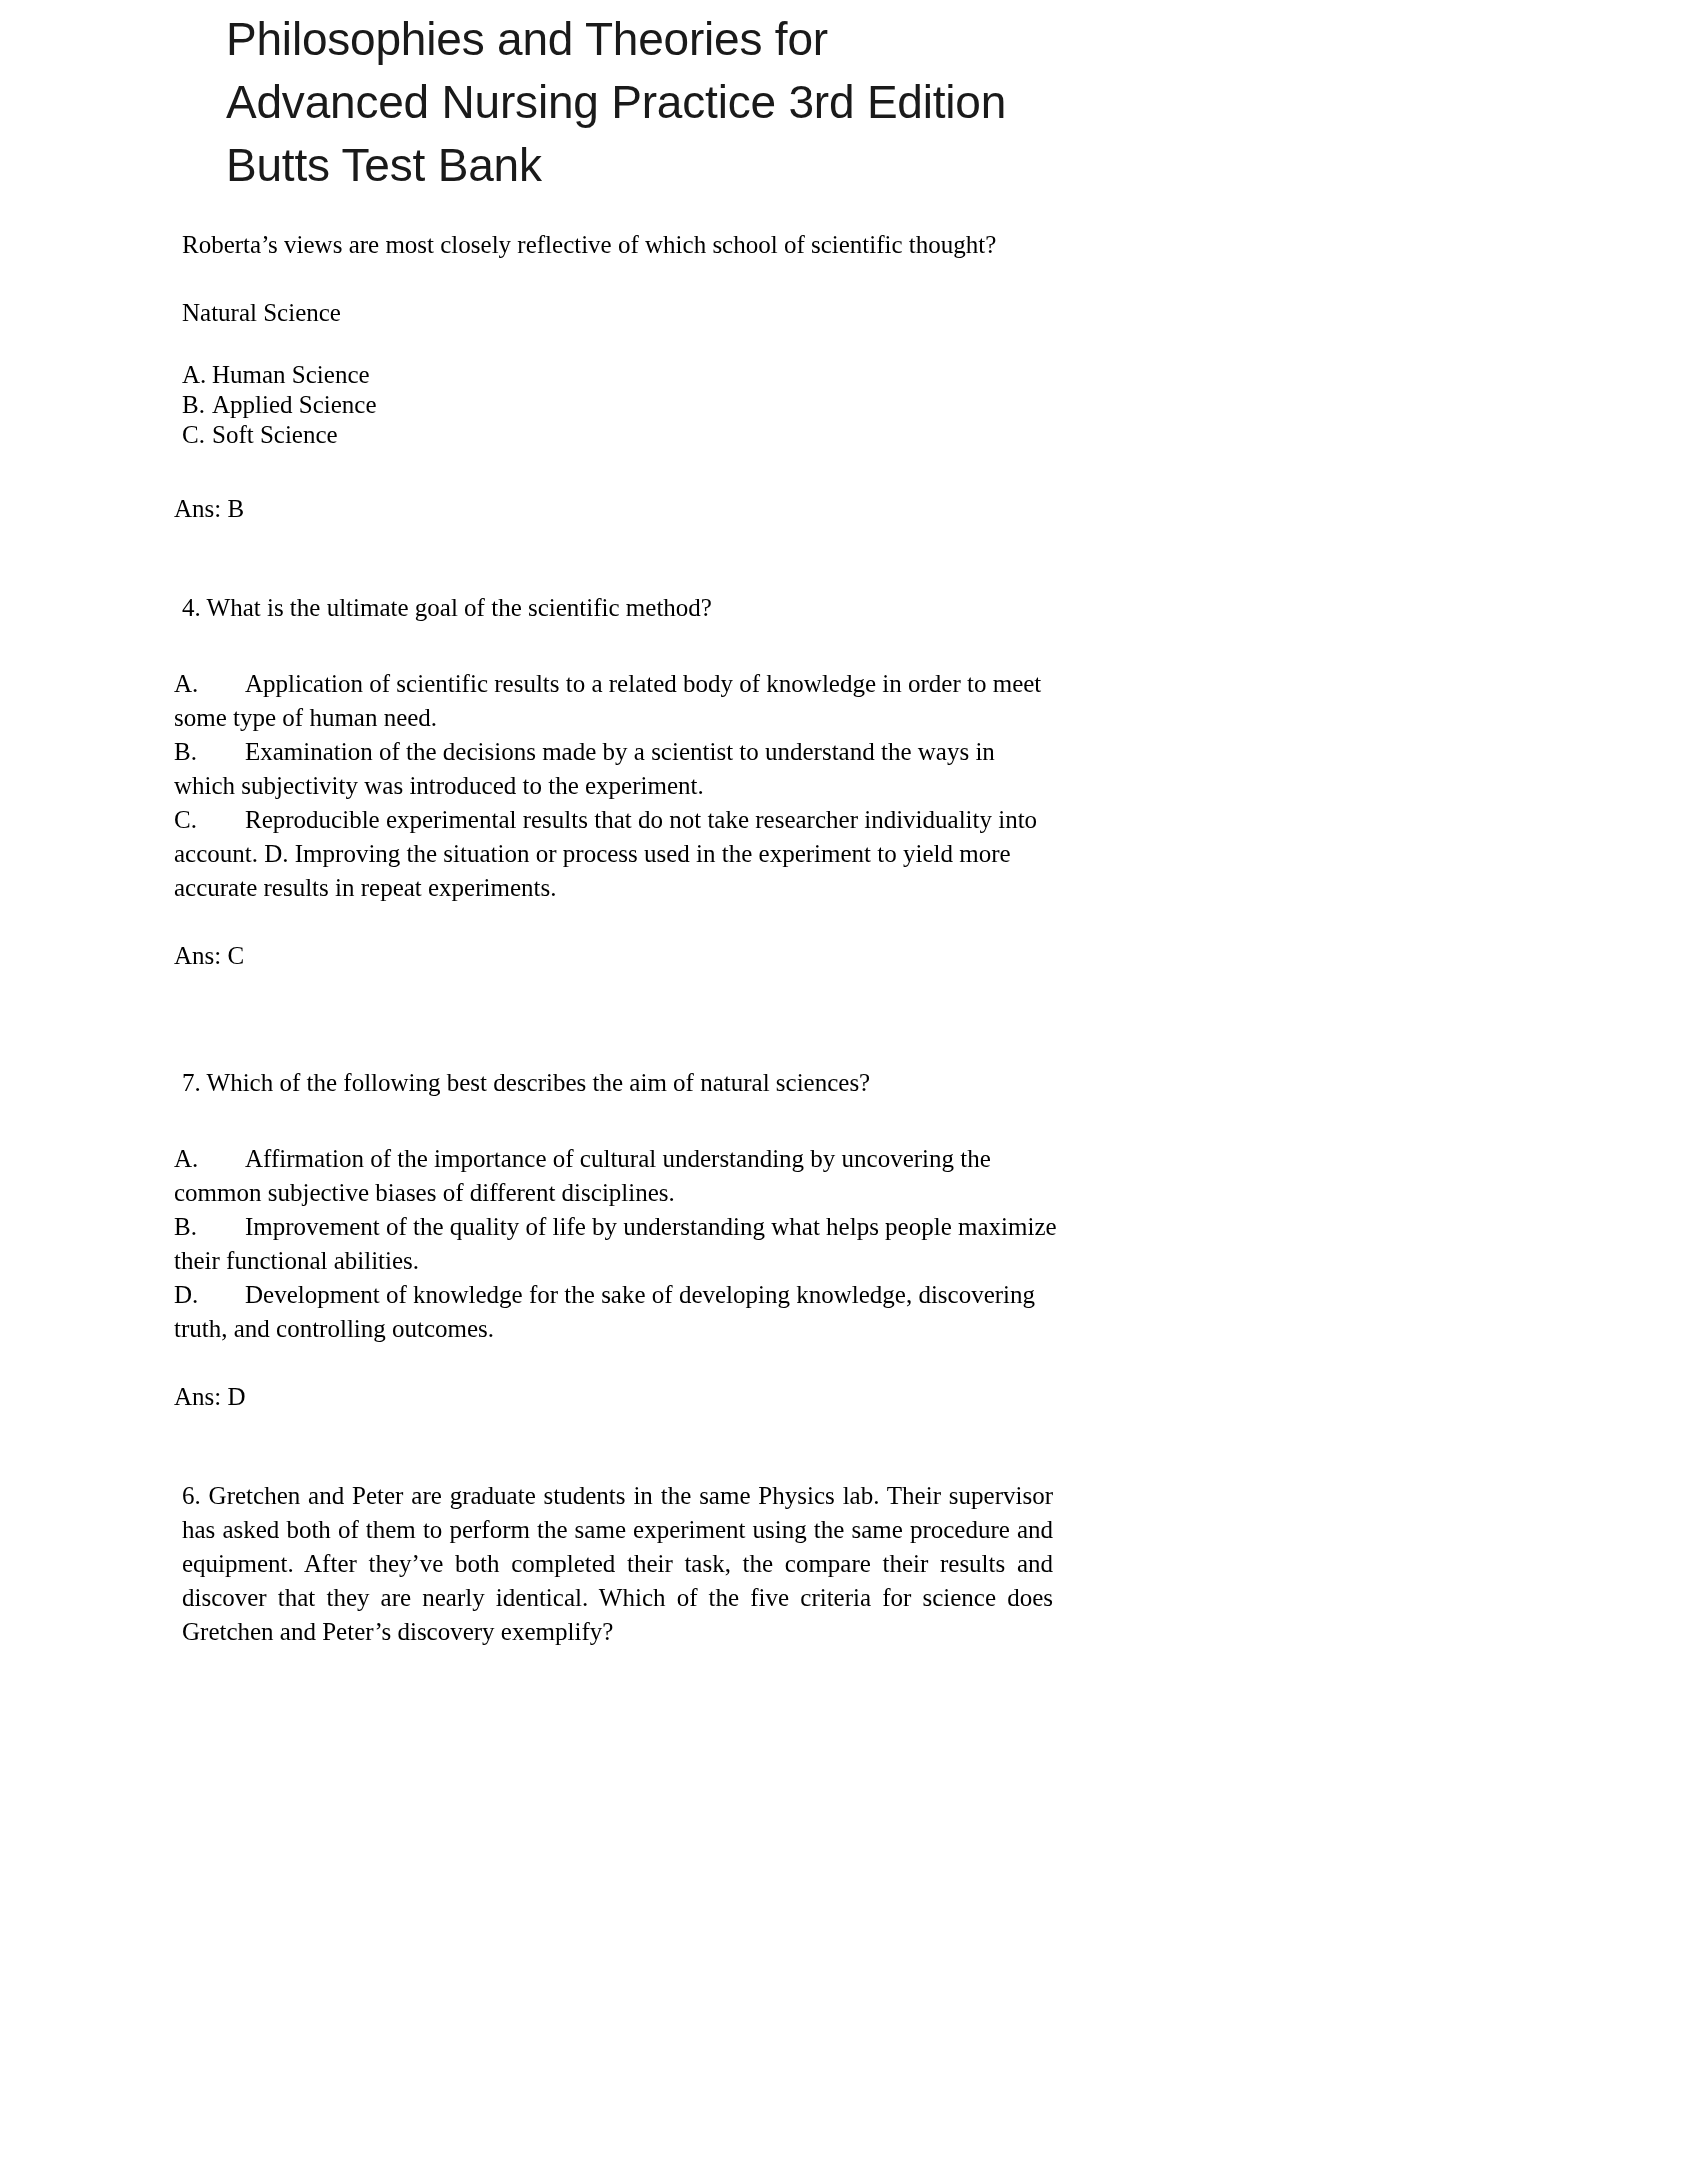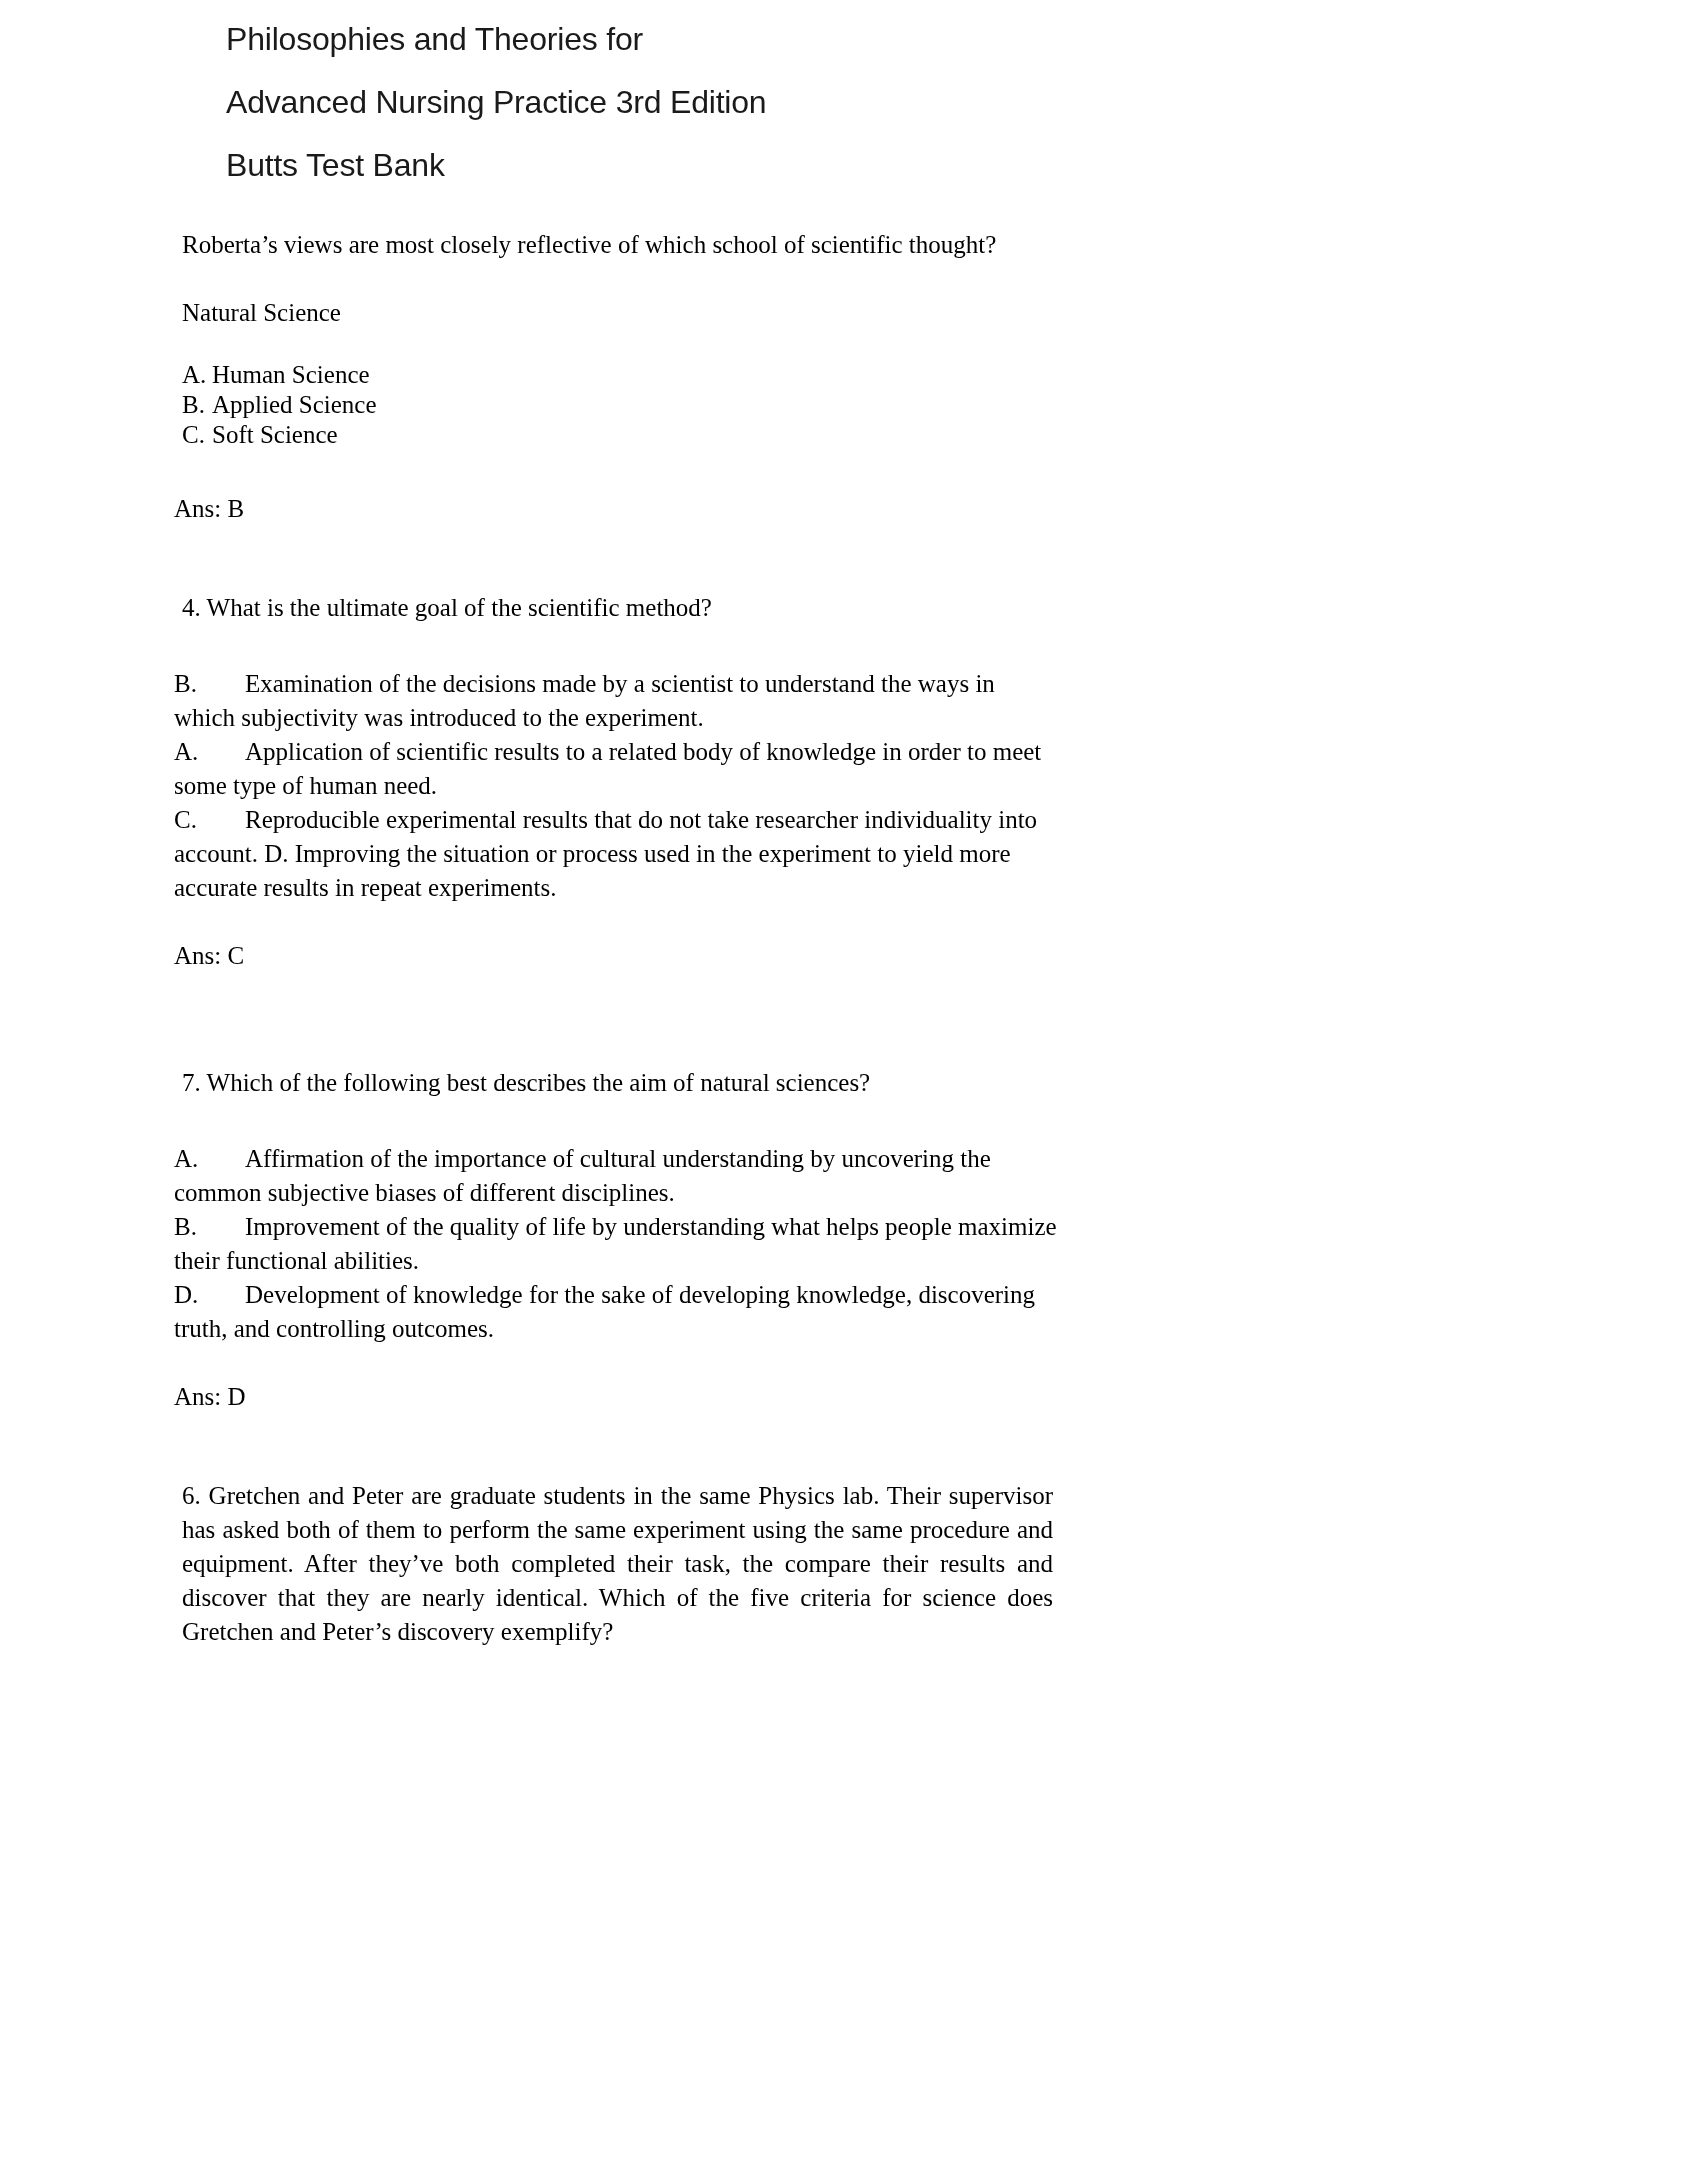--- a/index.html
+++ b/index.html
@@ -23,21 +23,21 @@
     box-sizing: border-box;
   }
 
   
   .doc-title {
     position: absolute;
     left: 226px;
     top: 8px;
     width: 891px;
     font-family: "Liberation Sans", "DejaVu Sans", sans-serif;
-    font-size: 32px;
+    font-size: 46px;
     line-height: 63px;
     font-weight: 400;
     color: #1a1a1a;
     letter-spacing: -0.2px;
   }
   .doc-title .tl { display: block; white-space: nowrap; }
 
   
   .body-col {
     position: absolute;
@@ -129,22 +129,22 @@
     </ul>
 
     <div class="sp-34"></div>
     <p class="ans">Ans:  B</p>
 
     <div class="sp-58"></div>
 
     <p class="q">4.  What is the ultimate goal of the scientific method?</p>
     <div class="sp-34"></div>
 
+    <p class="opt"><span class="mark">A.</span><span>Application of scientific results to a related body of knowledge in order to meet some type of human need.</span></p>
     <p class="opt"><span class="mark">B.</span><span>Examination of the decisions made by a scientist to understand the ways in which subjectivity was introduced to the experiment.</span></p>
-    <p class="opt"><span class="mark">A.</span><span>Application of scientific results to a related body of knowledge in order to meet some type of human need.</span></p>
     <p class="opt"><span class="mark">C.</span><span>Reproducible experimental results that do not take researcher individuality into account. D.  Improving the situation or process used in the experiment to yield more accurate results in repeat experiments.</span></p>
 
     <div class="sp-34"></div>
     <p class="ans">Ans:  C</p>
 
     <div class="sp-86"></div>
 
     <p class="q">7.  Which of the following best describes the aim of natural sciences?</p>
     <div class="sp-34"></div>
 

